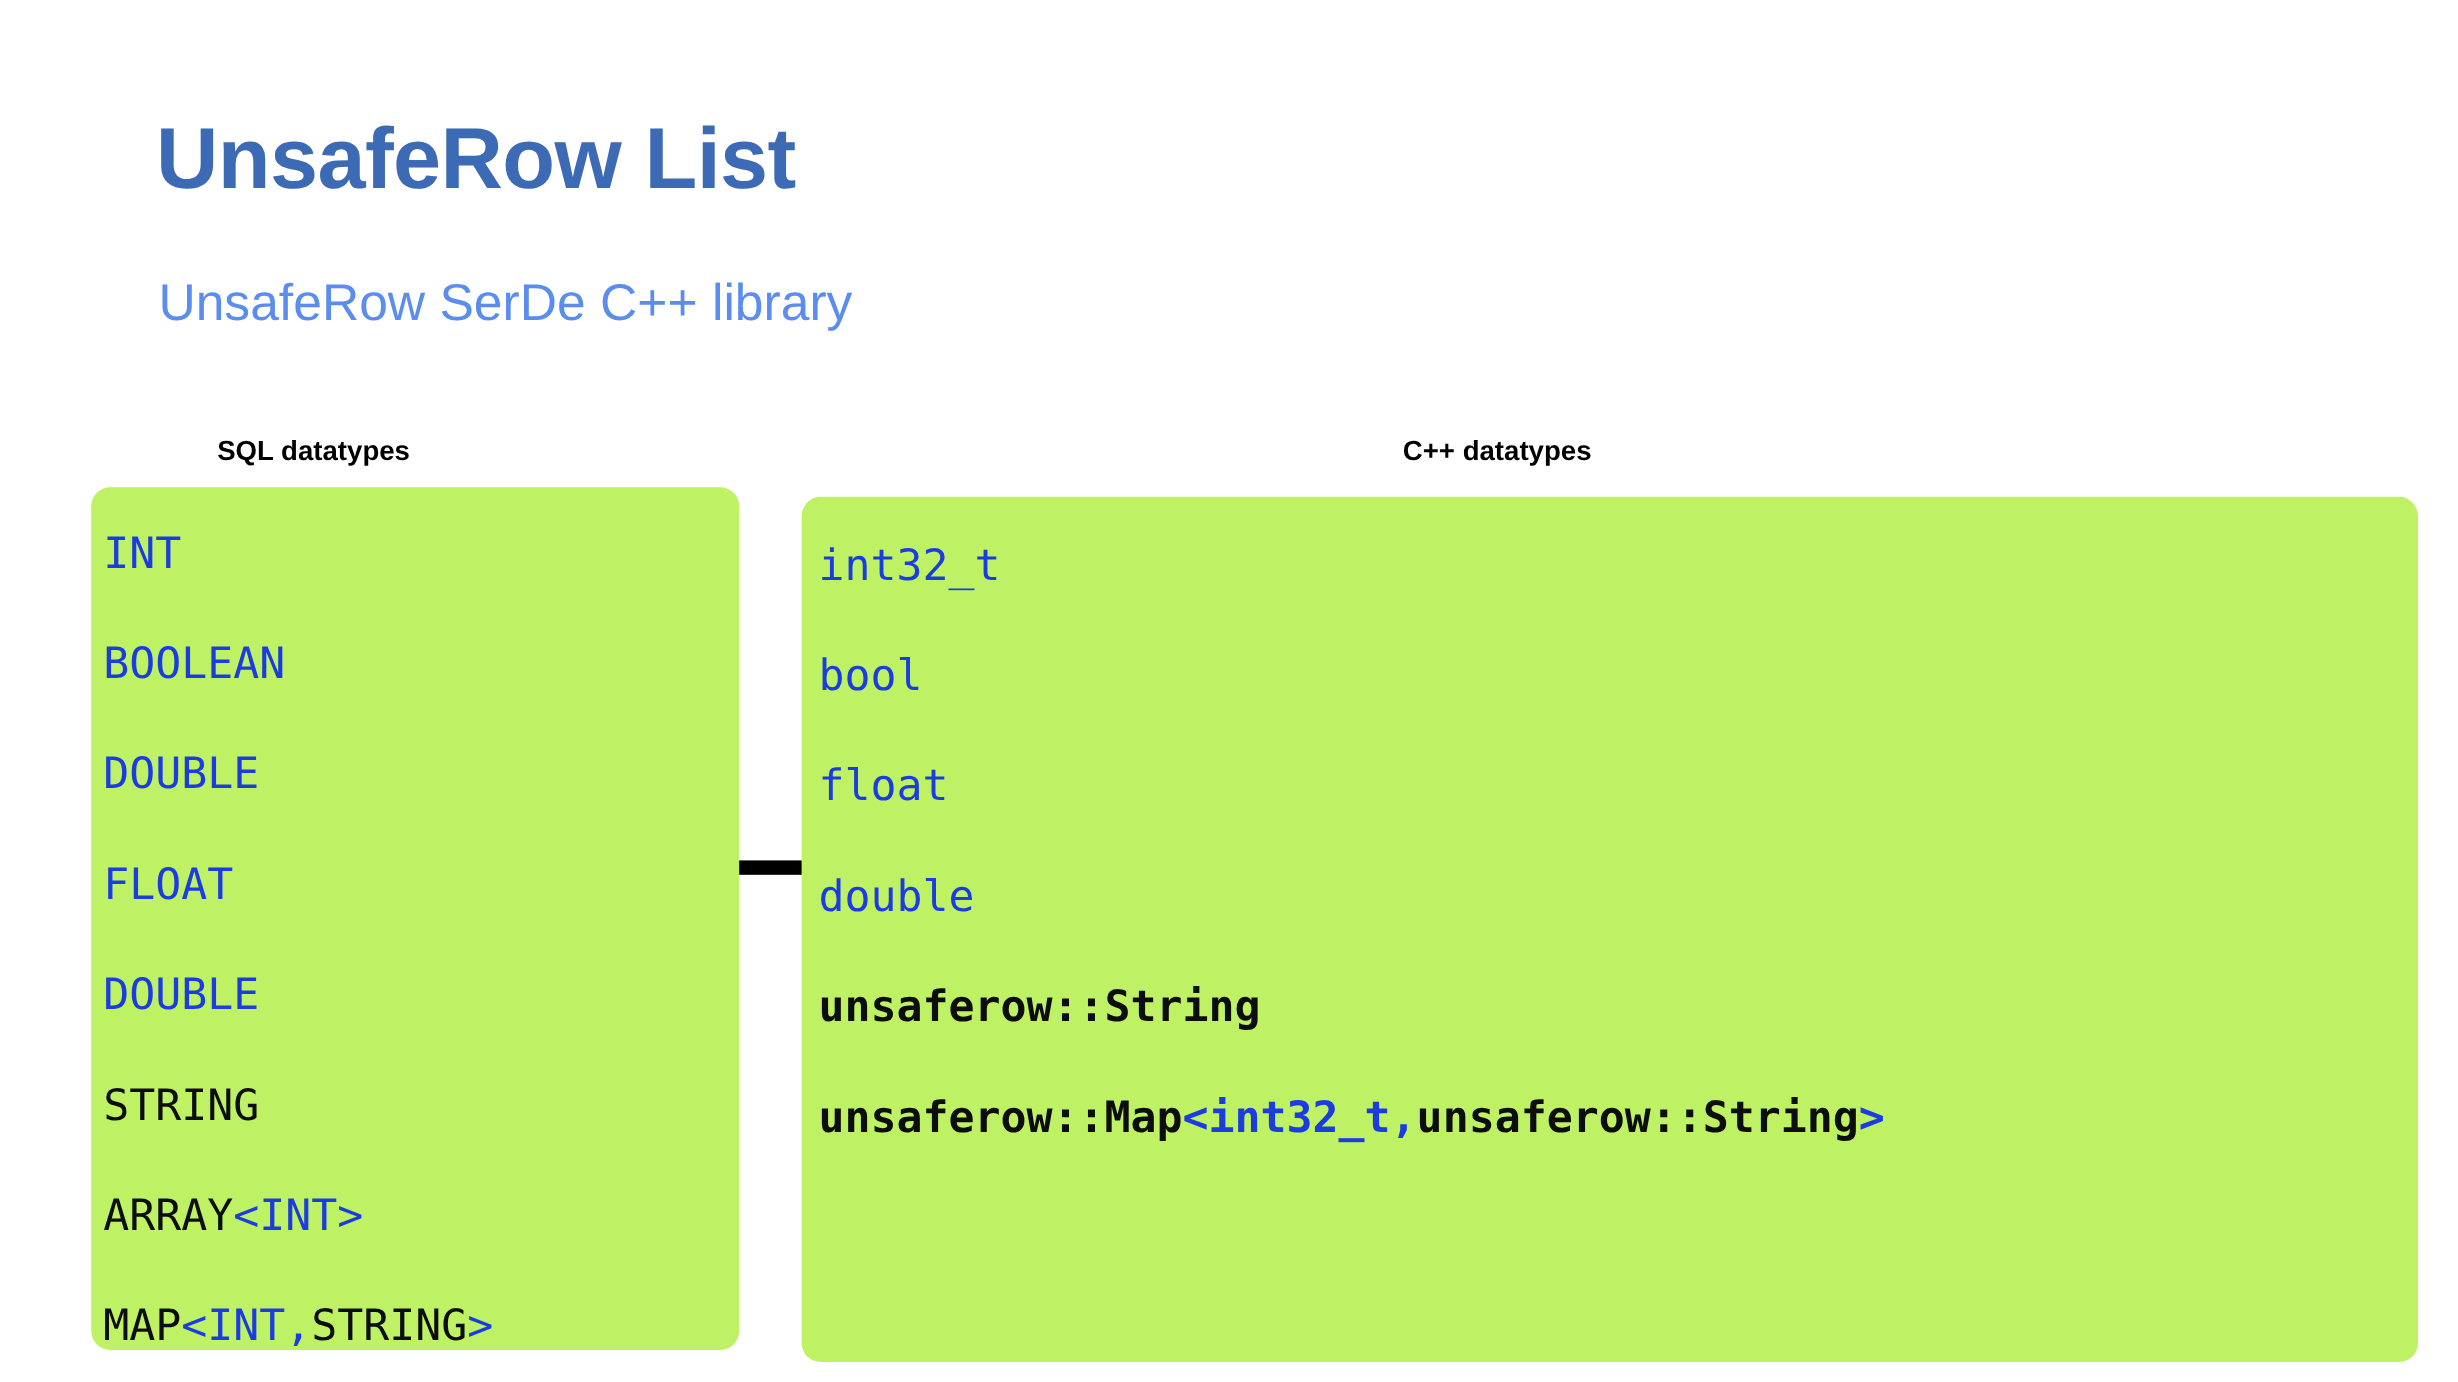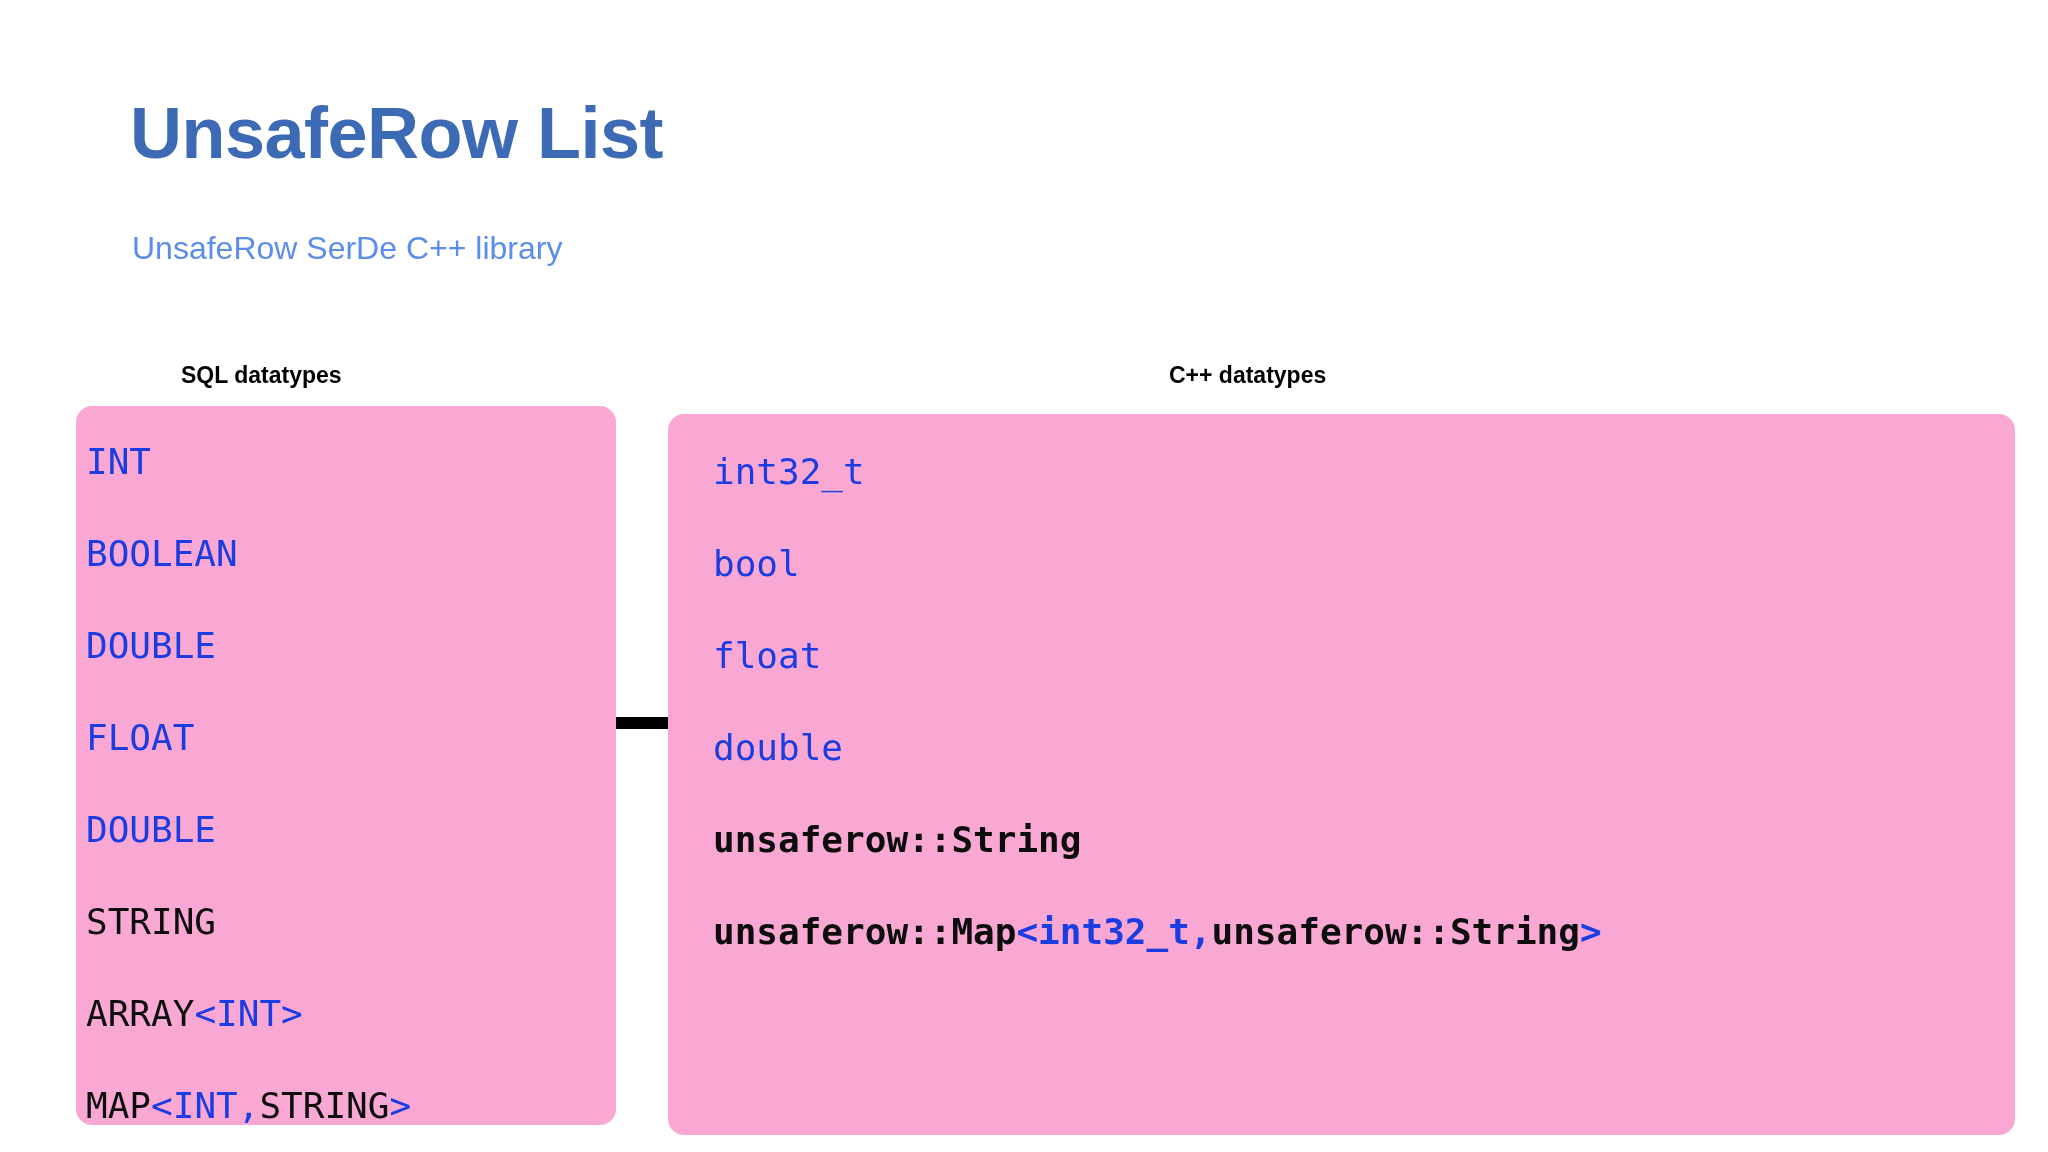--- a/index.html
+++ b/index.html
@@ -27,21 +27,21 @@
     letter-spacing: -0.5px;
     color: #3d6ab5;
     white-space: nowrap;
   }
   #slide-subtitle {
     position: absolute;
     left: 132px;
     top: 232px;
     font-family: "Liberation Sans", sans-serif;
     font-weight: normal;
-    font-size: 32px;
+    font-size: 43px;
     line-height: 1.0;
     color: #5b8def;
     white-space: nowrap;
   }
 
   
   #column-headers {
     position: absolute;
     left: 0;
     top: 345px;
@@ -65,21 +65,21 @@
     position: absolute;
     left: 572px;
     top: 356px;
     width: 632px;
     height: 44px;
   }
 
   
   .panel {
     position: absolute;
-    background: #f9a8d4;
+    background: #bef264;
     border-radius: 16px;
     overflow: hidden;
   }
   #sql-panel {
     left: 76px;
     top: 406px;
     width: 540px;
     height: 719px;
   }
   #cpp-panel {
@@ -109,21 +109,20 @@
     padding-left: 10px;
     height: 92px;
     display: flex;
     align-items: center;
   }
   #cpp-panel .type-row {
     padding-left: 14px;
     height: 92px;
     display: flex;
     align-items: center;
-    margin-left: 31px;
   }
   #sql-panel .type-list { padding-top: 10px; }
   #cpp-panel .type-list { padding-top: 12px; }
 
   .tok-blue   { color: #1a3ce0; }
   .tok-black  { color: #0d0d0d; }
   .row-bold   { font-weight: bold; }
   .row-normal { font-weight: normal; }
 </style>
 </head>

